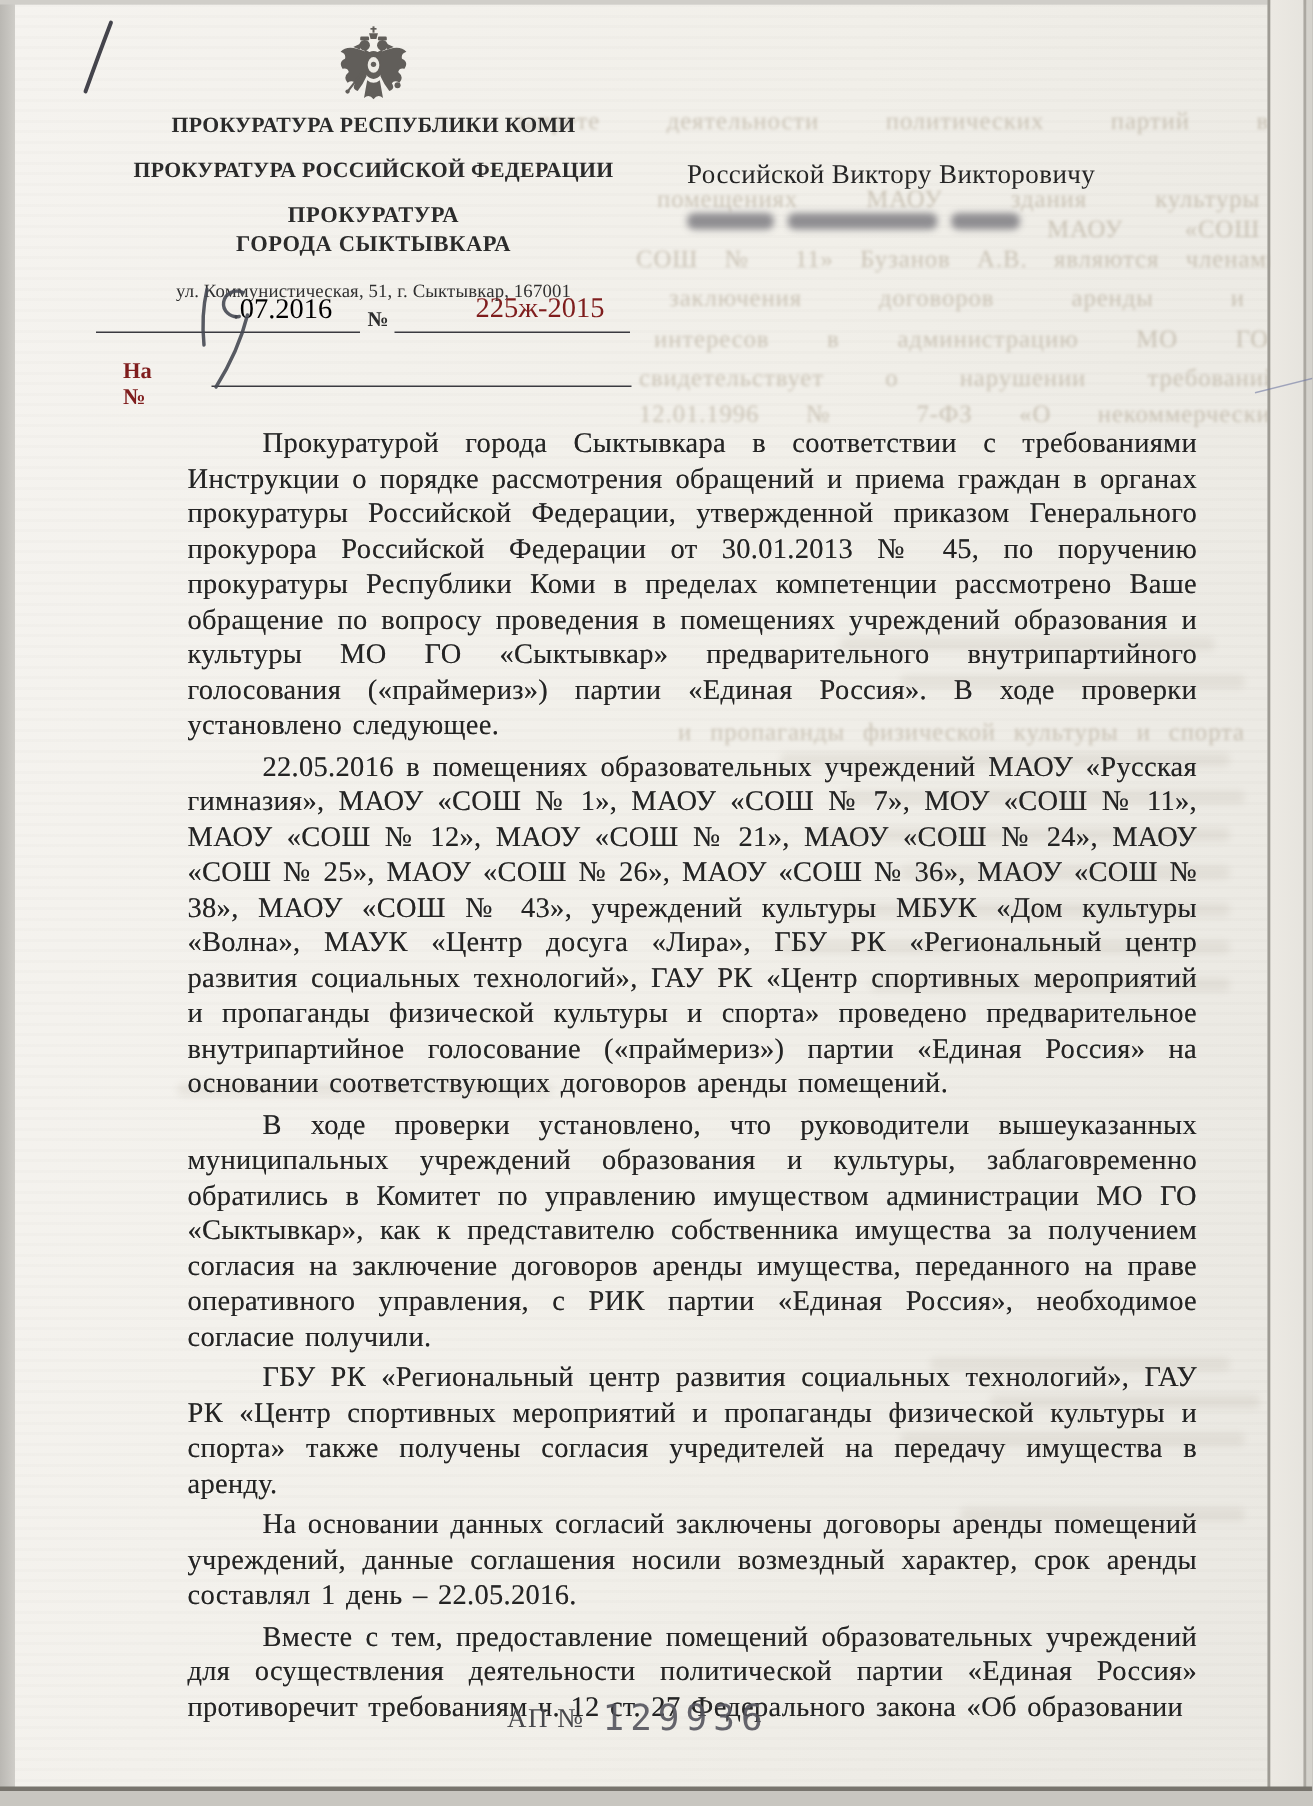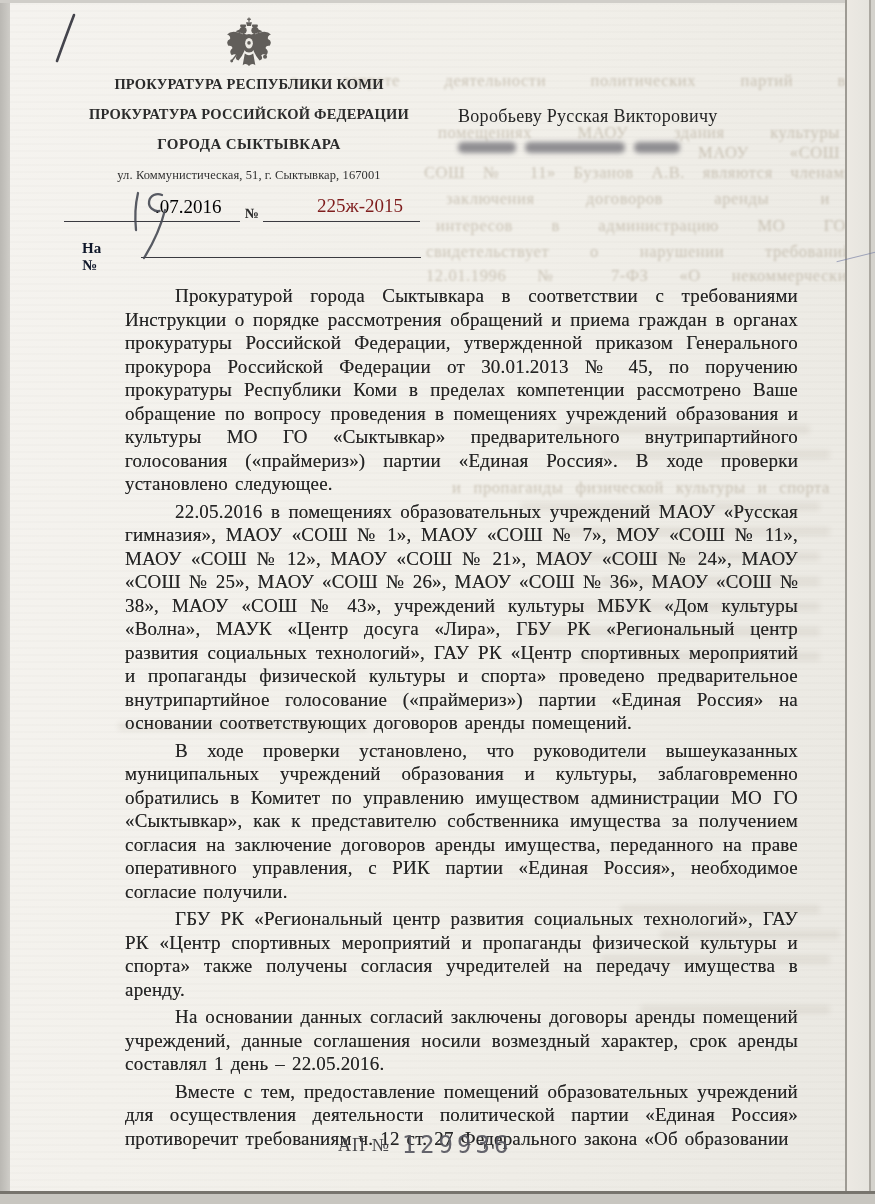--- a/index.html
+++ b/index.html
@@ -29,21 +29,21 @@
   .lh-addr{margin-top:14px;font-size:12.5px;letter-spacing:.1px;color:#303030;}
   
   .ref{position:absolute;left:0;top:0;}
   .date-val{position:absolute;left:155px;top:196px;font-size:19px;color:#000000;}
   .ref-num{position:absolute;left:317px;top:195px;font-size:19px;color:#7f1d1d;}
   .uline{position:absolute;border-bottom:1.5px solid #3a3a40;height:0;}
   .u1{left:64px;top:221px;width:176px;}
   .u2{left:263px;top:221px;width:157px;}
   .u3{left:141px;top:257px;width:280px;}
   .no-sign{position:absolute;left:245px;top:206px;font-size:14px;font-weight:bold;color:#2d2d2d;}
-  .na-no{position:absolute;left:82px;top:240px;font-size:15px;font-weight:bold;color:#0f172a;}
+  .na-no{position:absolute;left:82px;top:240px;font-size:15px;font-weight:bold;color:#7f1d1d;}
   .hand{position:absolute;left:126px;top:186px;width:54px;height:82px;}
   .tick{position:absolute;left:50px;top:12px;width:30px;height:52px;}
   
   .addressee{position:absolute;left:458px;top:106px;font-size:18px;letter-spacing:.3px;color:#252525;}
   .redacted{position:absolute;left:458px;top:142px;display:flex;gap:9px;filter:blur(2.4px);opacity:.75;}
   .redacted i{display:block;height:11px;border-radius:5px;background:#6e6d74;}
   
   .body-text{position:absolute;left:121px;top:280px;width:681px;font-size:19px;line-height:23.5px;
              text-align:justify;letter-spacing:.2px;word-spacing:2px;color:#242424;
              text-shadow:0 0 .4px rgba(35,35,35,.55);}
@@ -113,20 +113,21 @@
         <circle cx="51" cy="47" r="2.4"></circle>
         <path d="M23 37 L11.5 52" stroke="#55524e" stroke-width="1.7" fill="none" stroke-linecap="round"></path>
         <circle cx="11.5" cy="52" r="1.7"></circle>
       </g>
       <ellipse cx="32" cy="31" rx="4.6" ry="6.2" fill="#eceae4"></ellipse>
       <circle cx="32" cy="30.5" r="2.1" fill="#55524e"></circle>
     </svg>
     <div class="lh-fed" style="margin-top:1px;">ПРОКУРАТУРА РЕСПУБЛИКИ КОМИ</div>
     <div class="lh-fed">ПРОКУРАТУРА РОССИЙСКОЙ ФЕДЕРАЦИИ</div>
     <div class="lh-org">
+      <div>ПРОКУРАТУРА</div>
       <div>ГОРОДА СЫКТЫВКАРА</div>
     </div>
     <div class="lh-addr">ул. Коммунистическая, 51, г. Сыктывкар, 167001</div>
   </div>
 
   <div class="ref">
     <span class="date-val">.07.2016</span>
     <span class="ref-num">225ж-2015</span>
     <div class="uline u1"></div>
     <span class="no-sign">№</span>
@@ -135,21 +136,21 @@
     <div class="uline u3"></div>
     <svg class="hand" viewBox="0 0 54 82" aria-label="19">
       <g fill="none" stroke="#474a54" stroke-width="2.3" stroke-linecap="round" opacity=".9">
         <path d="M12 7 Q8 24 10 44"></path>
         <path d="M36 9 a9 8.5 0 1 0 -2.5 16"></path>
         <path d="M39 24 Q33 48 18 72"></path>
       </g>
     </svg>
   </div>
 
-  <div class="addressee">Воробьеву Русская Викторовичу</div>
+  <div class="addressee">Российской Виктору Викторовичу</div>
   <div class="redacted" aria-label="blurred (redacted) e-mail address">
     <i style="width:58px;"></i>
     <i style="width:100px;"></i>
     <i style="width:46px;"></i>
   </div>
 
   <div class="body-text">
     <p>Прокуратурой города Сыктывкара в соответствии с требованиями Инструкции  о порядке рассмотрения обращений и приема граждан в органах прокуратуры Российской Федерации, утвержденной приказом Генерального прокурора Российской Федерации от 30.01.2013 № 45, по поручению прокуратуры Республики Коми в пределах компетенции рассмотрено Ваше обращение по вопросу проведения в помещениях учреждений образования и культуры МО ГО «Сыктывкар» предварительного внутрипартийного голосования («праймериз») партии «Единая Россия». В ходе проверки установлено следующее.</p>
     <p>22.05.2016 в помещениях образовательных учреждений МАОУ «Русская гимназия», МАОУ «СОШ № 1», МАОУ «СОШ № 7», МОУ «СОШ № 11», МАОУ «СОШ № 12», МАОУ «СОШ № 21», МАОУ «СОШ № 24», МАОУ «СОШ № 25», МАОУ «СОШ № 26», МАОУ «СОШ № 36», МАОУ «СОШ № 38», МАОУ «СОШ № 43», учреждений культуры МБУК «Дом культуры «Волна», МАУК «Центр досуга «Лира», ГБУ РК «Региональный центр развития социальных технологий», ГАУ РК «Центр спортивных мероприятий и пропаганды физической культуры и спорта»  проведено предварительное внутрипартийное голосование («праймериз») партии «Единая Россия» на основании соответствующих договоров аренды помещений.</p>
     <p>В ходе проверки установлено, что руководители вышеуказанных муниципальных учреждений образования и культуры, заблаговременно обратились в Комитет по управлению имуществом администрации МО ГО «Сыктывкар», как к представителю собственника имущества за получением согласия на заключение договоров аренды имущества, переданного на праве оперативного управления, с РИК партии «Единая Россия», необходимое согласие получили.</p>

